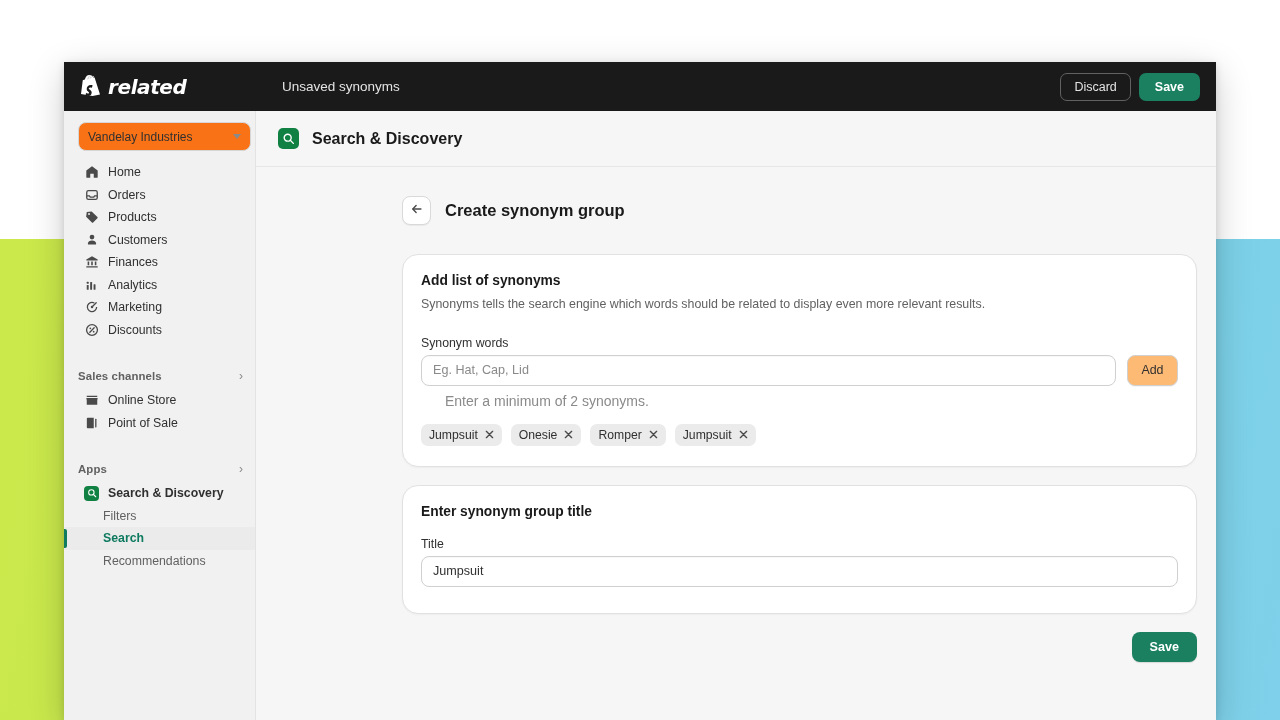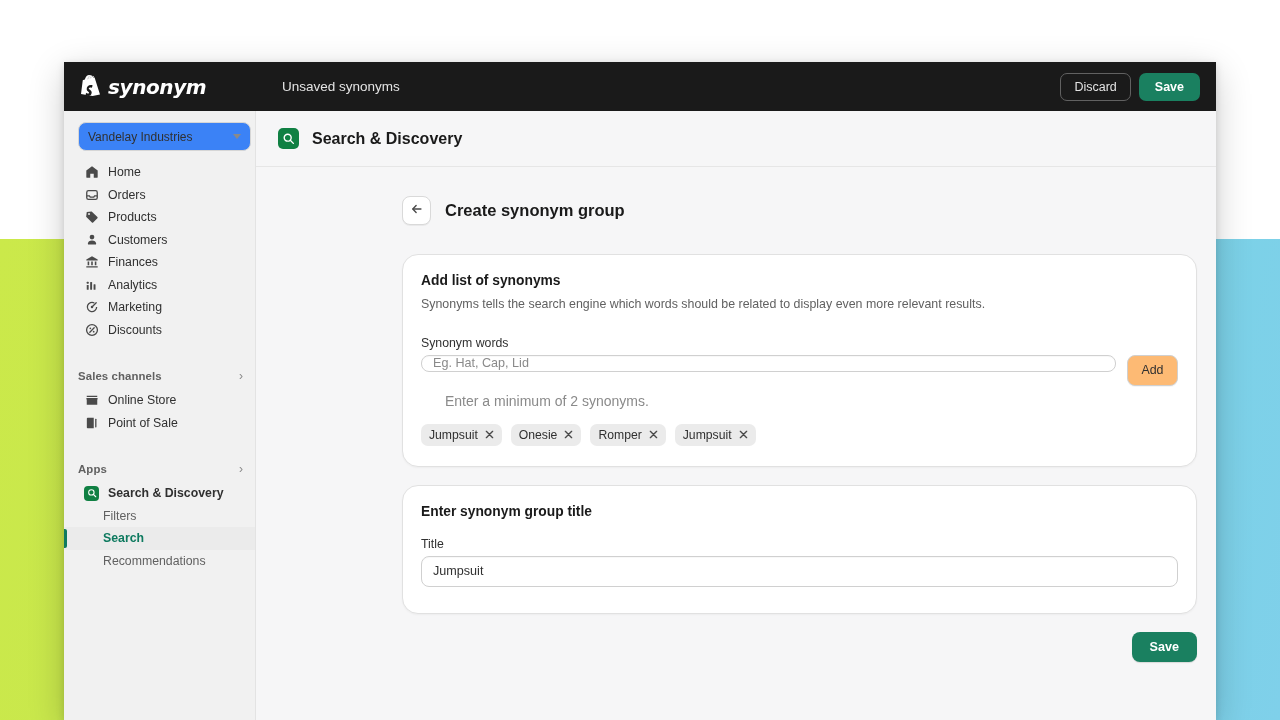--- a/index.html
+++ b/index.html
@@ -82,21 +82,21 @@
   #sidebar {
     position: absolute; left: 0; top: 49px;
     width: 192px; height: 609px;
     background: #f1f1f1;
     border-right: 1px solid #e3e3e3;
     padding-top: 11px;
   }
   #store-selector {
     margin: 0 4px 10px 14px;
     height: 29px;
-    background: #3b82f6;
+    background: #f97316;
     border: 1px solid #d6d6d6;
     border-radius: 8px;
     display: flex; align-items: center;
     padding: 0 9px;
     cursor: pointer;
   }
   #store-name {
     font-size: 12px; color: #303030; flex: 1;
   }
   .caret {
@@ -219,21 +219,21 @@
     font-size: 12.4px; color: #616161; line-height: 1.45;
     margin-bottom: 22px;
   }
   .field-label {
     font-size: 12.3px; color: #303030; margin-bottom: 5px;
   }
   .input-row {
     display: flex; align-items: stretch; gap: 11px;
   }
   .text-input {
-    flex: 1; height: 17px;
+    flex: 1; height: 31px;
     border: 1px solid #d0d0d0;
     border-radius: 8px;
     background: #ffffff;
     font-size: 12.6px;
     color: #303030;
     padding: 0 11px;
     font-family: inherit;
     outline: none;
     box-shadow: inset 0 1px 1px rgba(0,0,0,.03);
   }
@@ -302,21 +302,21 @@
 
     <div id="topbar">
       <div class="shopify-logo">
         <span class="shopify-bag">
           <svg width="21" height="23" viewBox="0 0 21 23" fill="none">
             <path d="M14.6 2.6c-.1-.1-.3-.1-.4-.1l-1 .2c-.4-1.3-1.2-2.5-2.6-2.5h-.2C9.9.1 9.4 0 8.9 0 6.5 0 5.3 3 4.9 4.5l-1.6.5c-.5.2-.5.2-.6.7L1 18.9l11.5 2.2L20 19.5 14.6 2.6z" fill="#ffffff"></path>
             <path d="M14.2 2.5l-1 .3c0-.2 0-.4-.1-.6 0-.6-.2-1.1-.4-1.5 1 .1 1.4.9 1.5 1.8zM11.6 3.1l-2.1.6c.2-.8.6-1.6 1.1-2.1.2-.2.4-.4.7-.5.3.5.3 1.3.3 2zM10.3.3c.2 0 .4 0 .5.1-.3.2-.6.4-.8.7-.6.7-1.1 1.7-1.3 2.8l-1.7.5C7.5 2.9 8.7.3 10.3.3z" fill="#d6d6d6"></path>
             <path d="M12.6 10.5l-.8 2.4s-.7-.4-1.6-.4c-1.3 0-1.4.8-1.4 1 0 1.1 2.9 1.5 2.9 4.1 0 2-1.3 3.3-3 3.3-2.1 0-3.1-1.3-3.1-1.3l.6-1.9s1.1.9 2 .9c.6 0 .9-.5.9-.8 0-1.4-2.4-1.5-2.4-3.9 0-2 1.4-3.9 4.3-3.9 1.1 0 1.6.3 1.6.5z" fill="#1a1a1a"></path>
           </svg>
         </span>
-        <span class="shopify-word">synonym</span>
+        <span class="shopify-word">related</span>
       </div>
       <div id="topbar-title">Unsaved synonyms</div>
       <div id="topbar-actions">
         <button class="btn-discard">Discard</button>
         <button class="btn-save-top">Save</button>
       </div>
     </div>
 
     <div id="sidebar">
 

